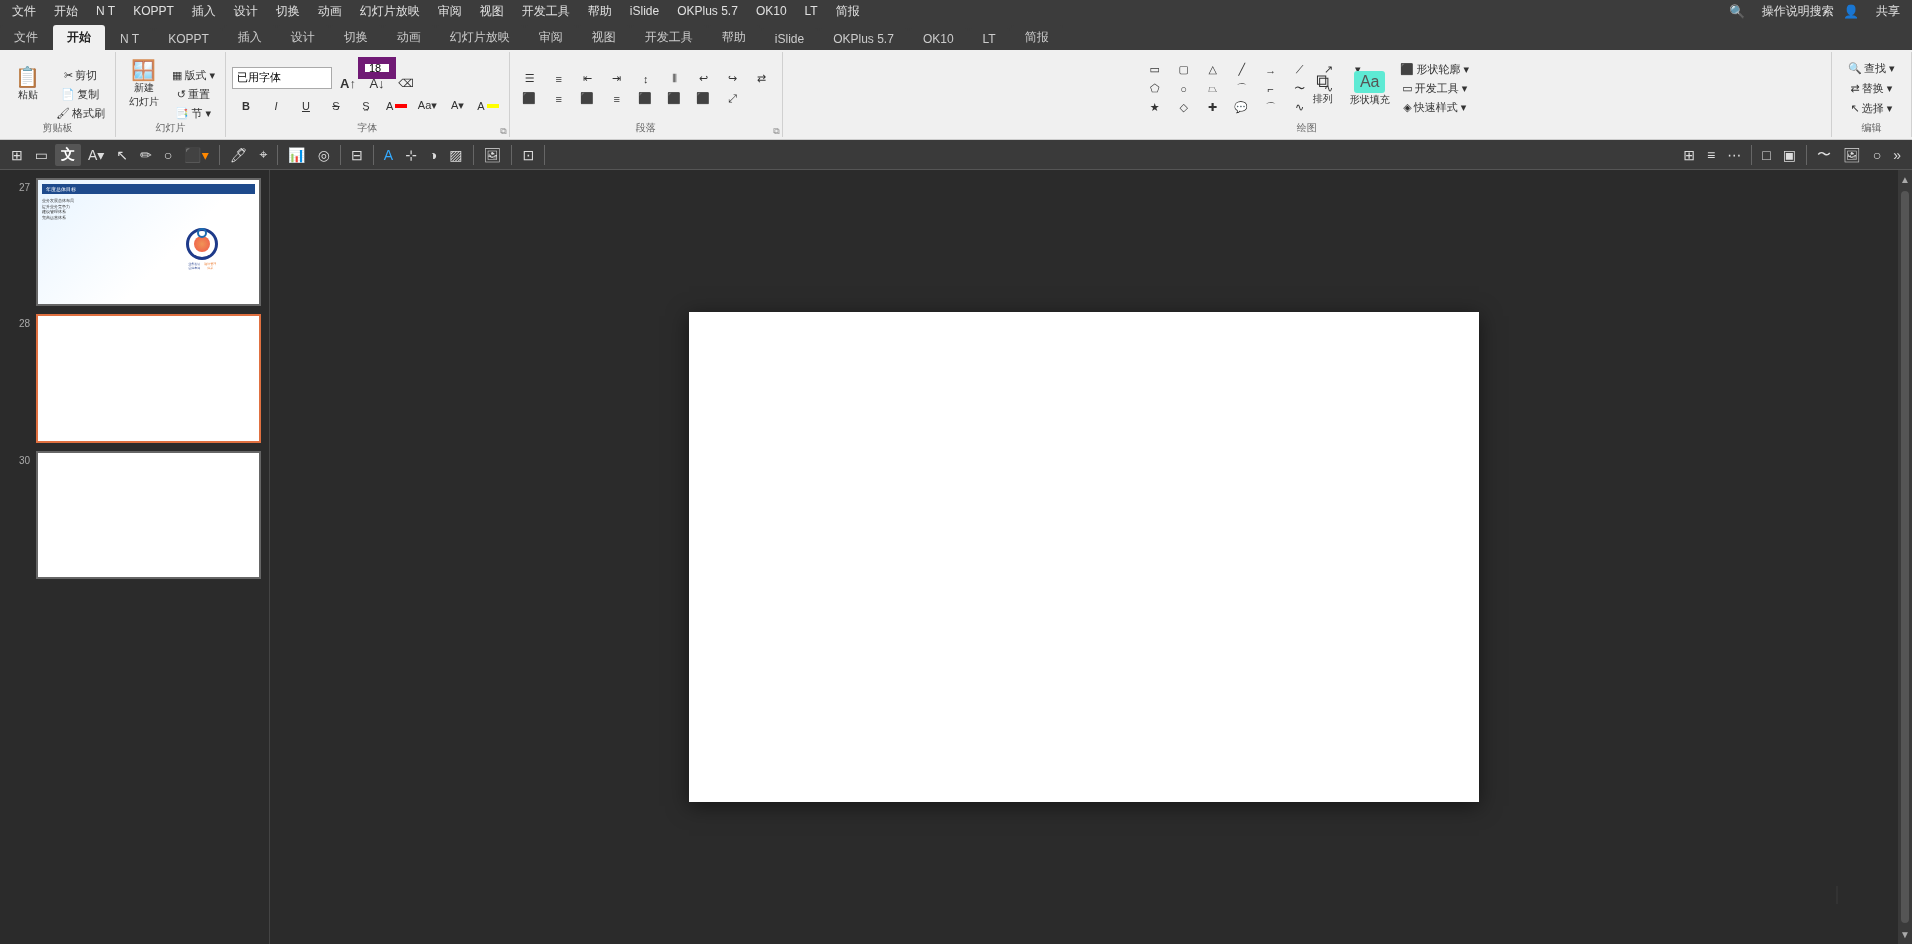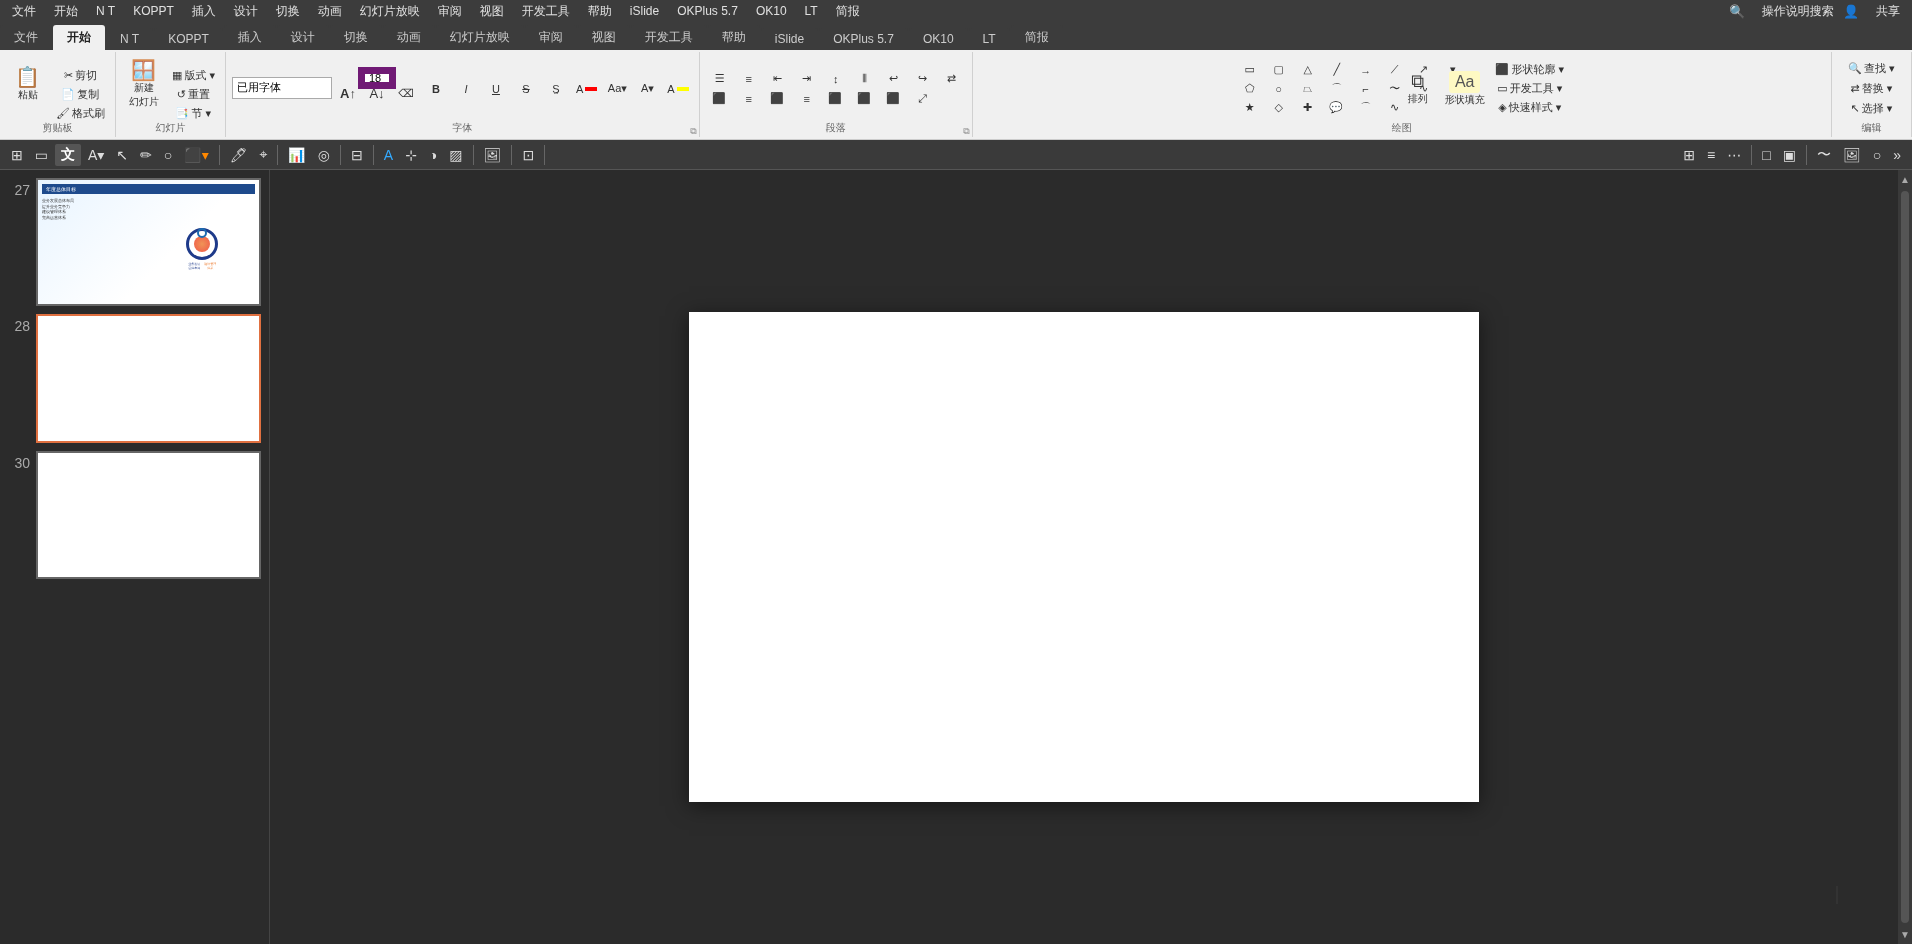--- a/index.html
+++ b/index.html
@@ -164,21 +164,21 @@
     }
     .slide-item {
       display: flex;
       align-items: flex-start;
       padding: 4px 8px;
       cursor: pointer;
       gap: 6px;
     }
     .slide-num {
       color: #aaa;
-      font-size: 14px;
+      font-size: 10px;
       width: 22px;
       text-align: right;
       padding-top: 4px;
       flex-shrink: 0;
     }
     .slide-thumb {
       flex: 1;
       background: #fff;
       border: 2px solid #666;
       position: relative;
@@ -366,21 +366,21 @@
         <div class="ribbon-btn ribbon-btn-small">
           <span>📑</span>
             <span>节 ▾</span>
         </div>
       </div>
     </div>
     <div class="ribbon-group-label">幻灯片</div>
   </div>
 
   <div class="ribbon-group" style="min-width:160px;">
-    <div style="display:flex; gap:2px; flex:1; justify-content:center; padding-bottom:12px;">
+    <div style="display:flex; flex-direction:column; gap:2px; flex:1; justify-content:center; padding-bottom:12px;">
 
       <div class="font-row">
         <input class="font-name-input" type="text" value="已用字体" style="">
         <div style="display:flex; flex-direction:column; gap:1px;">
           <div class="ribbon-btn ribbon-btn-small" style="height:11px; padding:0 2px;">
             <input class="font-size-input" type="text" value="18" style="">
           </div>
           <div style="display:flex; gap:1px;">
             <div class="ribbon-btn ribbon-btn-small" style="font-weight:bold; font-size:13px;">A↑</div>
             <div class="ribbon-btn ribbon-btn-small" style="font-size:13px;">A↓</div>
@@ -475,21 +475,21 @@
       </div>
 
       <div style="display:flex; flex-direction:column; justify-content:center; gap:2px;">
         <div class="ribbon-btn ribbon-btn-large" style="height:60px; min-width:40px; font-size:10px;">
           <div style="font-size:18px;">⧉</div>
           <div>排列</div>
         </div>
       </div>
       <div style="display:flex; flex-direction:column; justify-content:center; gap:2px;">
         <div class="ribbon-btn ribbon-btn-large" style="height:60px; min-width:50px; font-size:10px;">
-          <div style="font-size:16px; color:#555; background:#fef9c3; padding:2px 6px; border-radius:3px;">Aa</div>
+          <div style="font-size:16px; color:#555; background:#5eead4; padding:2px 6px; border-radius:3px;">Aa</div>
           <div>形状填充</div>
         </div>
       </div>
       <div style="display:flex; flex-direction:column; gap:1px; justify-content:center;">
         <div class="ribbon-btn ribbon-btn-small">
           <span>⬛</span>
             <span>形状轮廓 ▾</span>
         </div>
         <div class="ribbon-btn ribbon-btn-small">
           <span>▭</span>

